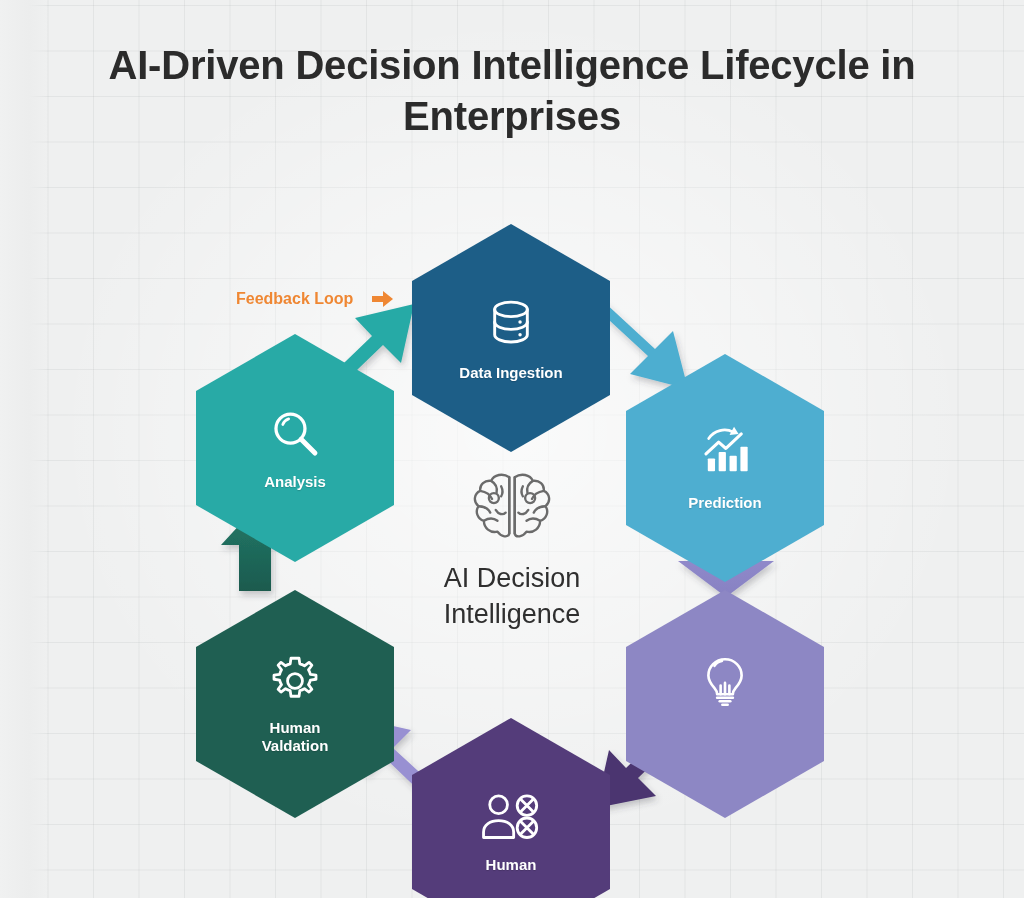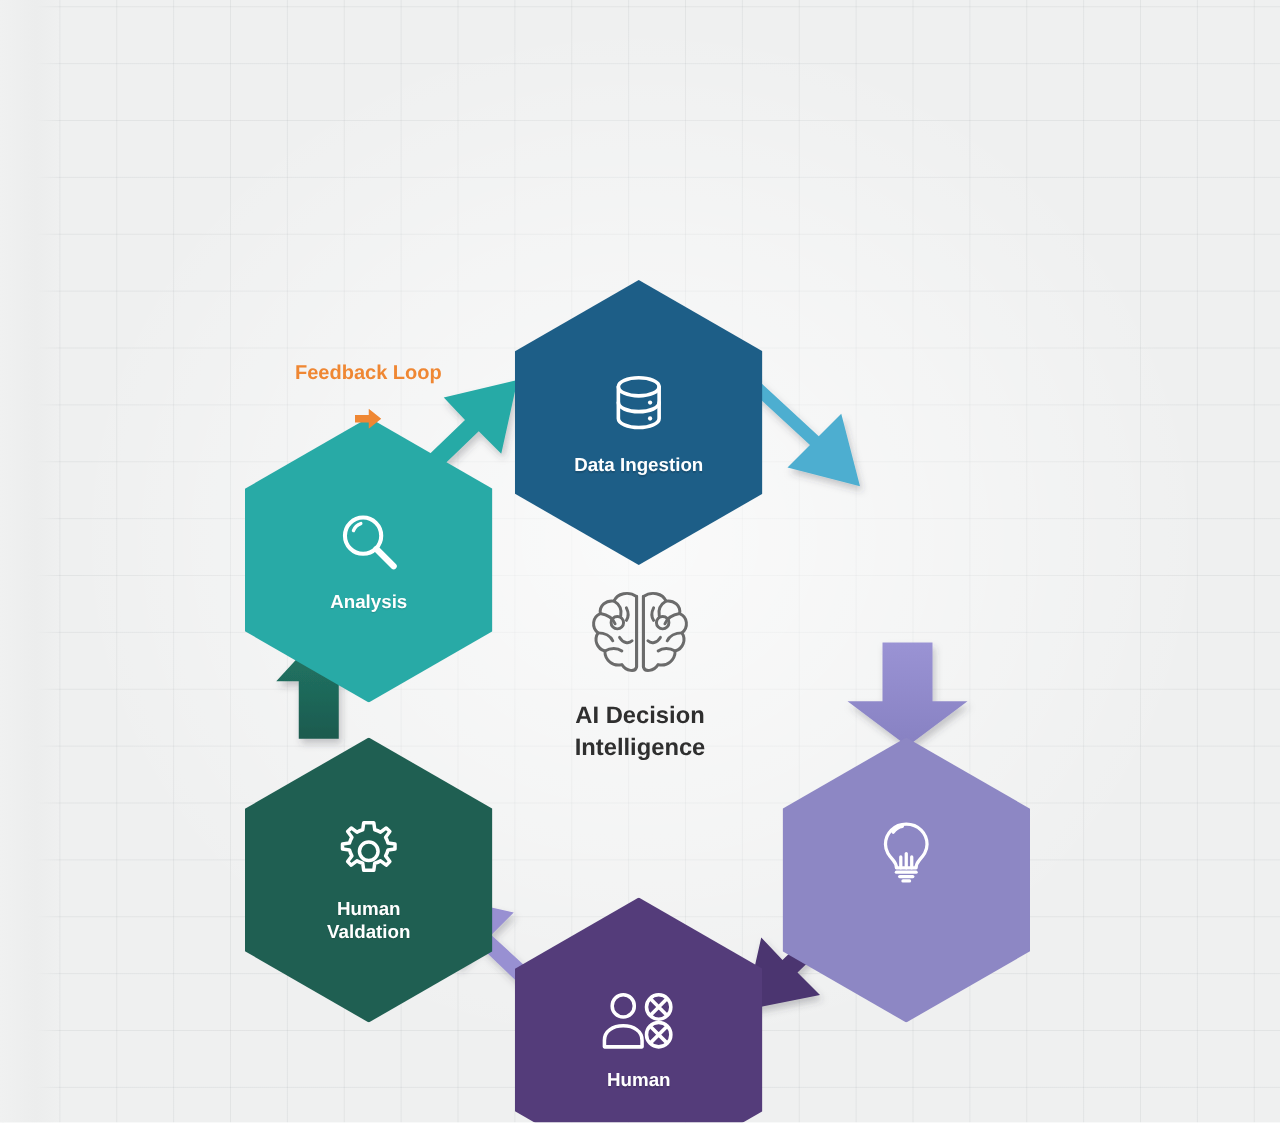--- a/index.html
+++ b/index.html
@@ -112,52 +112,52 @@
     top: 470px;
     transform: translateX(-50%);
     width: 300px;
     text-align: center;
   }
   #center-node .brain {
     line-height: 0;
     margin-bottom: 12px;
   }
   #center-label {
-    font-size: 19px;
-    font-weight: bold;
+    font-size: 27px;
+    font-weight: normal;
     color: #2f2f2f;
     line-height: 1.35;
   }
 
   
   #feedback-loop {
     position: absolute;
     left: 236px;
     top: 290px;
     display: flex;
     align-items: center;
     gap: 19px;
-    flex-direction: column;
   }
   #feedback-loop .fb-text {
     font-size: 16px;
     font-weight: bold;
     color: #ef8733;
     white-space: nowrap;
   }
   #feedback-loop .fb-arrow { line-height: 0; }
 </style>
 </head>
 <body>
 
 <div id="canvas">
 
   <div id="bg-left-band"></div>
   <div id="bg-glow"></div>
 
+  <div id="title">AI-Driven Decision Intelligence Lifecycle in Enterprises</div>
 
   <svg id="arrows" viewBox="0 0 1024 898">
     <defs>
       <filter id="arrShadow" x="-30%" y="-30%" width="170%" height="170%">
         <feDropShadow dx="2" dy="4" stdDeviation="3" flood-color="#3a3a46" flood-opacity="0.26"></feDropShadow>
       </filter>
       <linearGradient id="gradPurpleDown" x1="0" y1="0" x2="0" y2="1">
         <stop offset="0%" stop-color="#9a93d4"></stop>
         <stop offset="100%" stop-color="#8781c2"></stop>
       </linearGradient>
@@ -198,20 +198,36 @@
         <ellipse cx="32" cy="17" rx="18" ry="8"></ellipse>
         <path d="M14 17 v14 c0 4.4 8.1 8 18 8 s18 -3.6 18 -8 V17"></path>
         <path d="M14 31 v14 c0 4.4 8.1 8 18 8 s18 -3.6 18 -8 V31"></path>
         <circle cx="42" cy="31" r="1.9" fill="#ffffff" stroke="none"></circle>
         <circle cx="42" cy="45" r="1.9" fill="#ffffff" stroke="none"></circle>
       </svg>
     </span>
     <span class="hex-label">Data Ingestion</span>
   </div>
 
+  <div class="hex" id="hex-prediction">
+    <span class="hex-icon">
+      <svg width="58" height="58" viewBox="0 0 64 64" fill="none">
+        <g fill="#ffffff">
+          <rect x="13" y="38" width="8" height="14" rx="1"></rect>
+          <rect x="25" y="31" width="8" height="21" rx="1"></rect>
+          <rect x="37" y="35" width="8" height="17" rx="1"></rect>
+          <rect x="49" y="25" width="8" height="27" rx="1"></rect>
+        </g>
+        <path d="M11 33 L25 20 L33 27 L50 11" stroke="#ffffff" stroke-width="3.4" stroke-linecap="round" stroke-linejoin="round" fill="none"></path>
+        <path d="M14 16 C20 7 32 4 41 9" stroke="#ffffff" stroke-width="3" fill="none" stroke-linecap="round"></path>
+        <polygon points="42,3 47,11 37,12" fill="#ffffff"></polygon>
+      </svg>
+    </span>
+    <span class="hex-label">Prediction</span>
+  </div>
 
   <div class="hex wide-label" id="hex-recommendation">
     <span class="hex-icon" style="margin-bottom:44px;">
       <svg width="56" height="56" viewBox="0 0 64 64" fill="none" stroke="#ffffff" stroke-width="3" stroke-linecap="round" stroke-linejoin="round">
         <path d="M32 6 C21 6 13 14.5 13 24.5 C13 31 16.5 35 20 39 C22.4 41.8 23 44 23 46 h18 c0 -2 0.6 -4.2 3 -7
                  c3.5 -4 7 -8 7 -14.5 C51 14.5 43 6 32 6 Z"></path>
         <path d="M20 13.5 C22.5 10 25.5 8.4 28.5 8"></path>
         <path d="M23 50 h18"></path>
         <path d="M26 54 h12"></path>
         <path d="M29 58 h6"></path>

